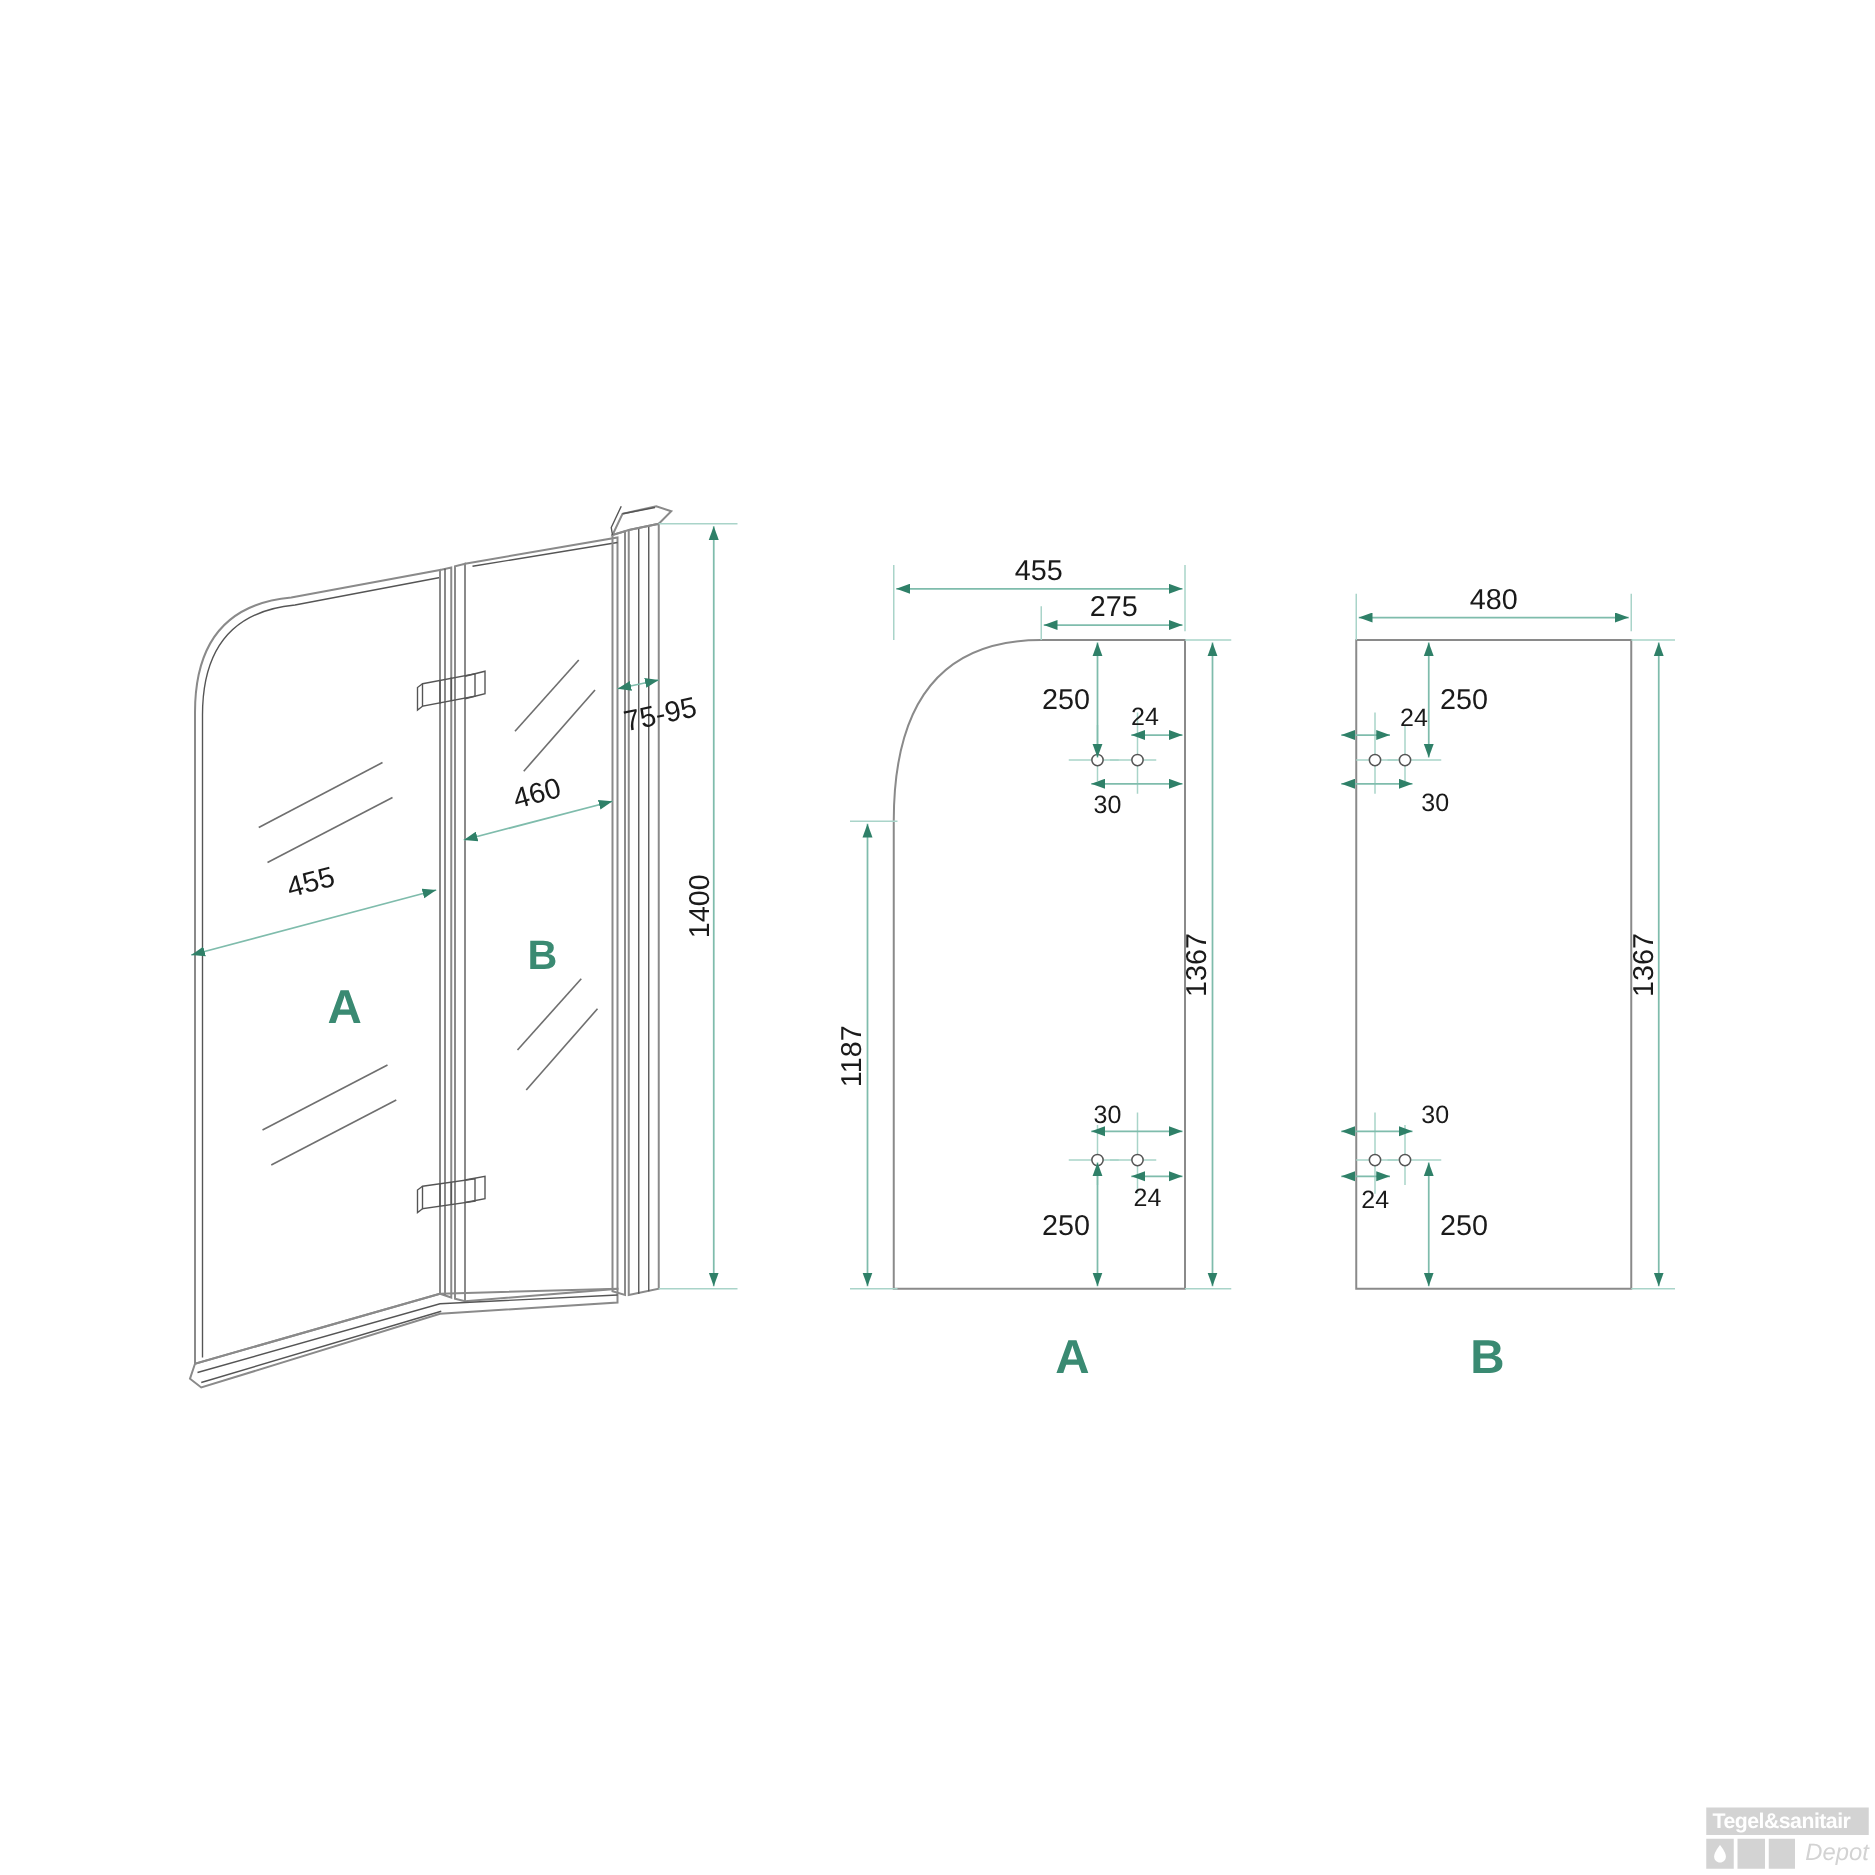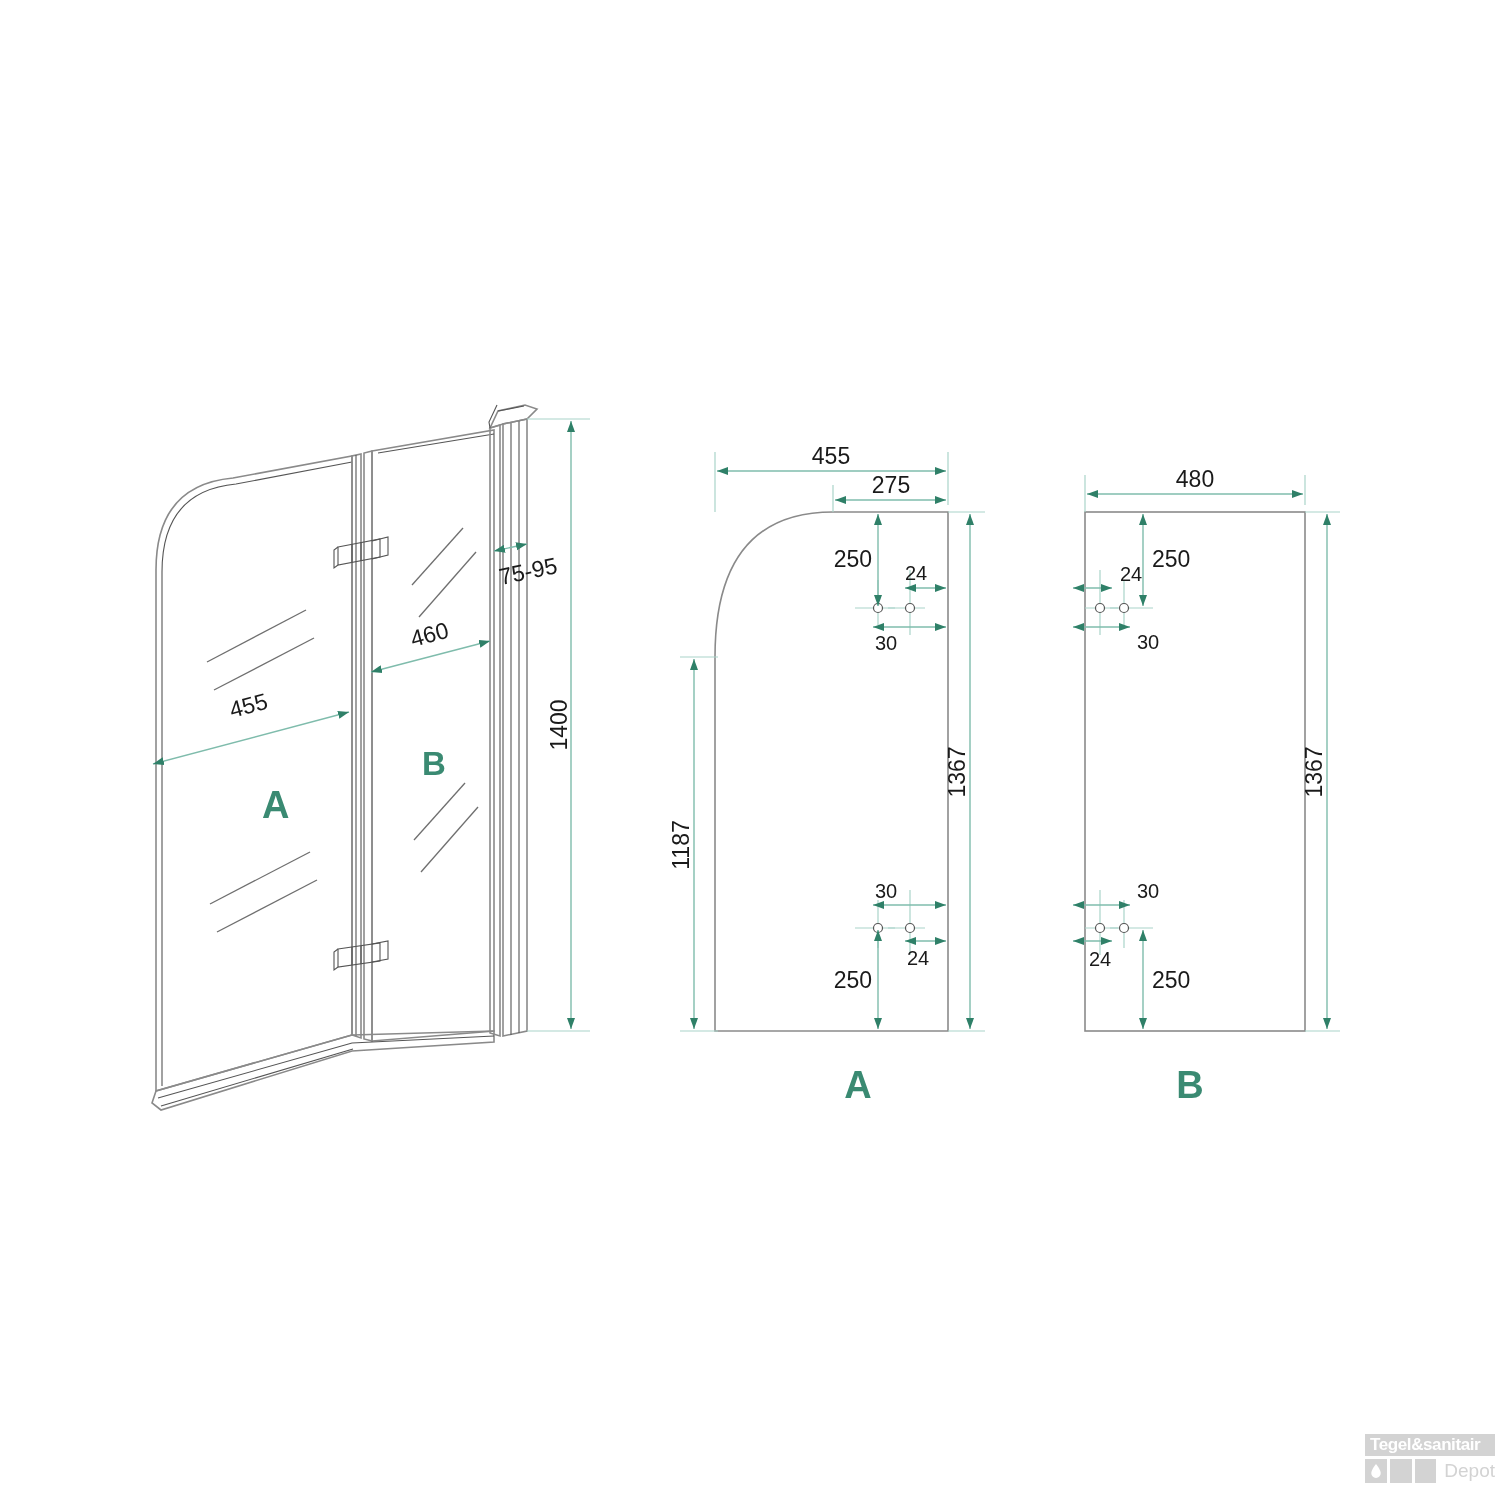--- a/index.html
+++ b/index.html
@@ -77,40 +77,41 @@
   }
   .centermark {
     stroke: #a9d4c9;
     stroke-width: 1.2;
   }
 
   
   #logo {
     position: absolute;
     right: 5px;
-    bottom: 17px;
+    bottom: 5px;
     width: 130px;
   }
   .logo-band {
     background: #d3d3d3;
     color: #ffffff;
     font-family: "Liberation Sans", sans-serif;
     font-size: 17px;
     font-weight: bold;
     letter-spacing: -0.4px;
     padding: 2px 5px 3px 5px;
     line-height: 1;
     white-space: nowrap;
   }
   .logo-row {
     display: flex;
     align-items: stretch;
     gap: 3px;
     margin-top: 3px;
     height: 24px;
+    font-style: italic;
   }
   .logo-sq {
     width: 24px;
     background: #d3d3d3;
     position: relative;
   }
   .logo-drop {
     position: absolute;
     left: 50%;
     top: 50%;

